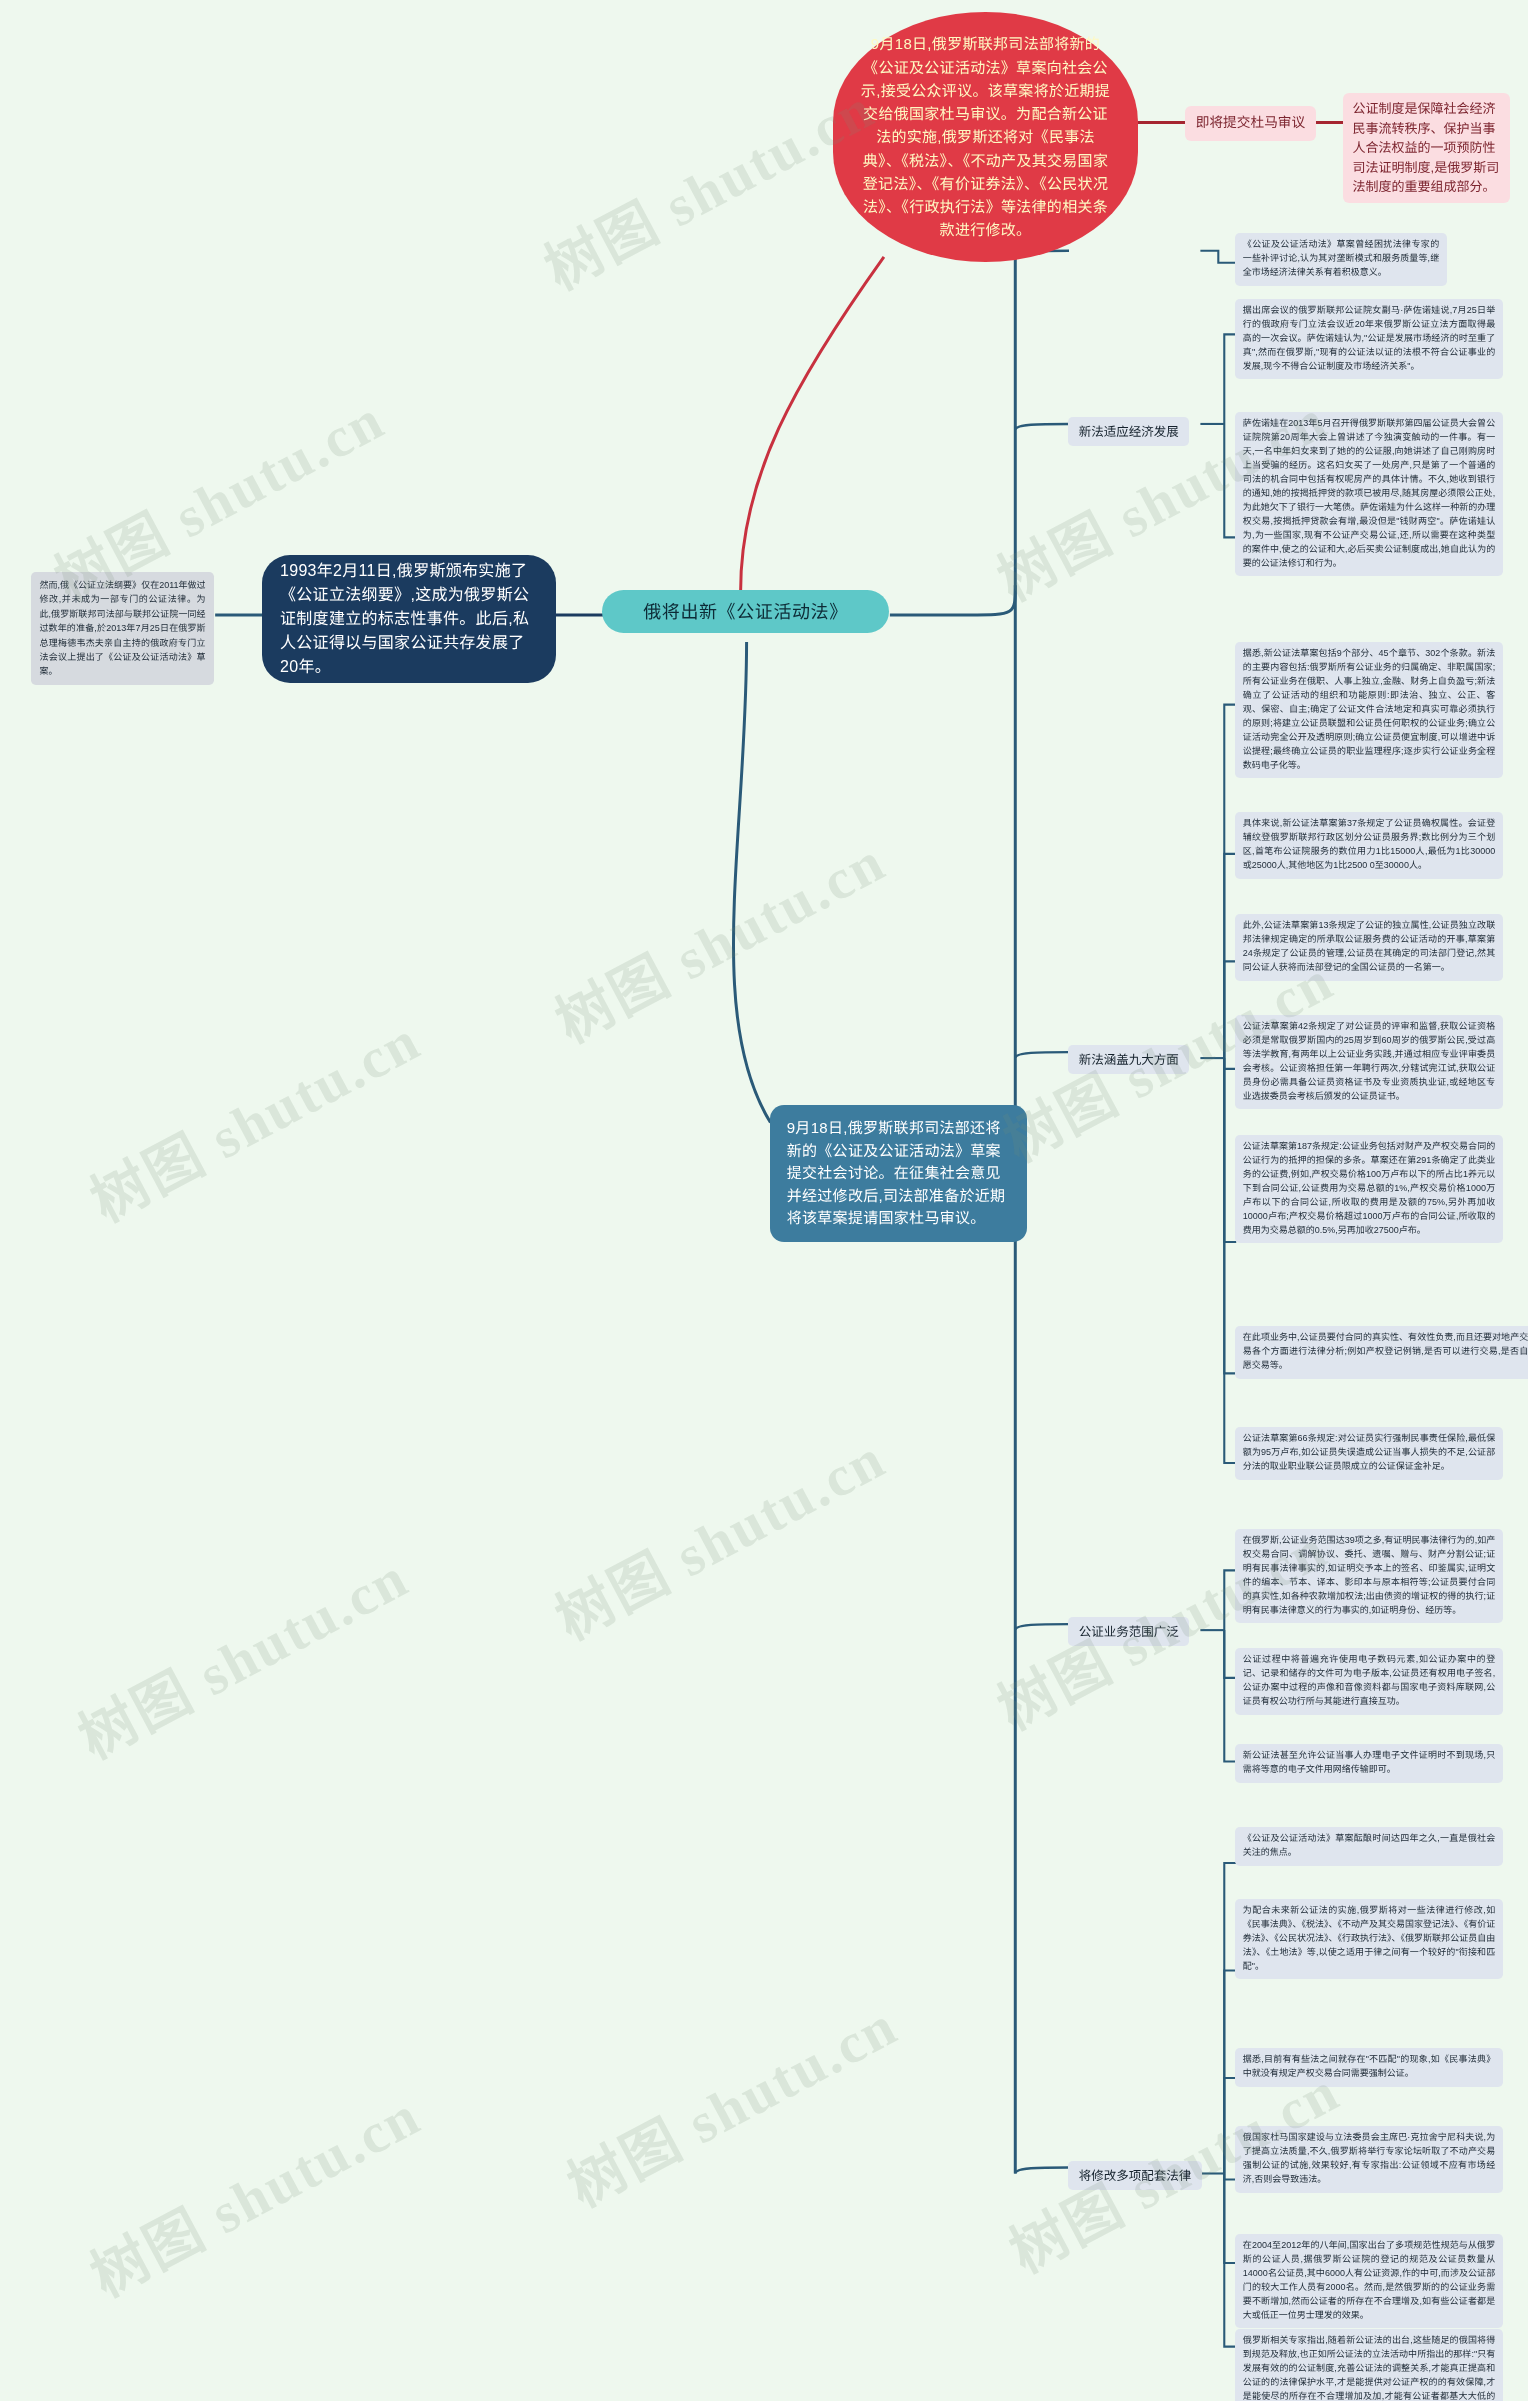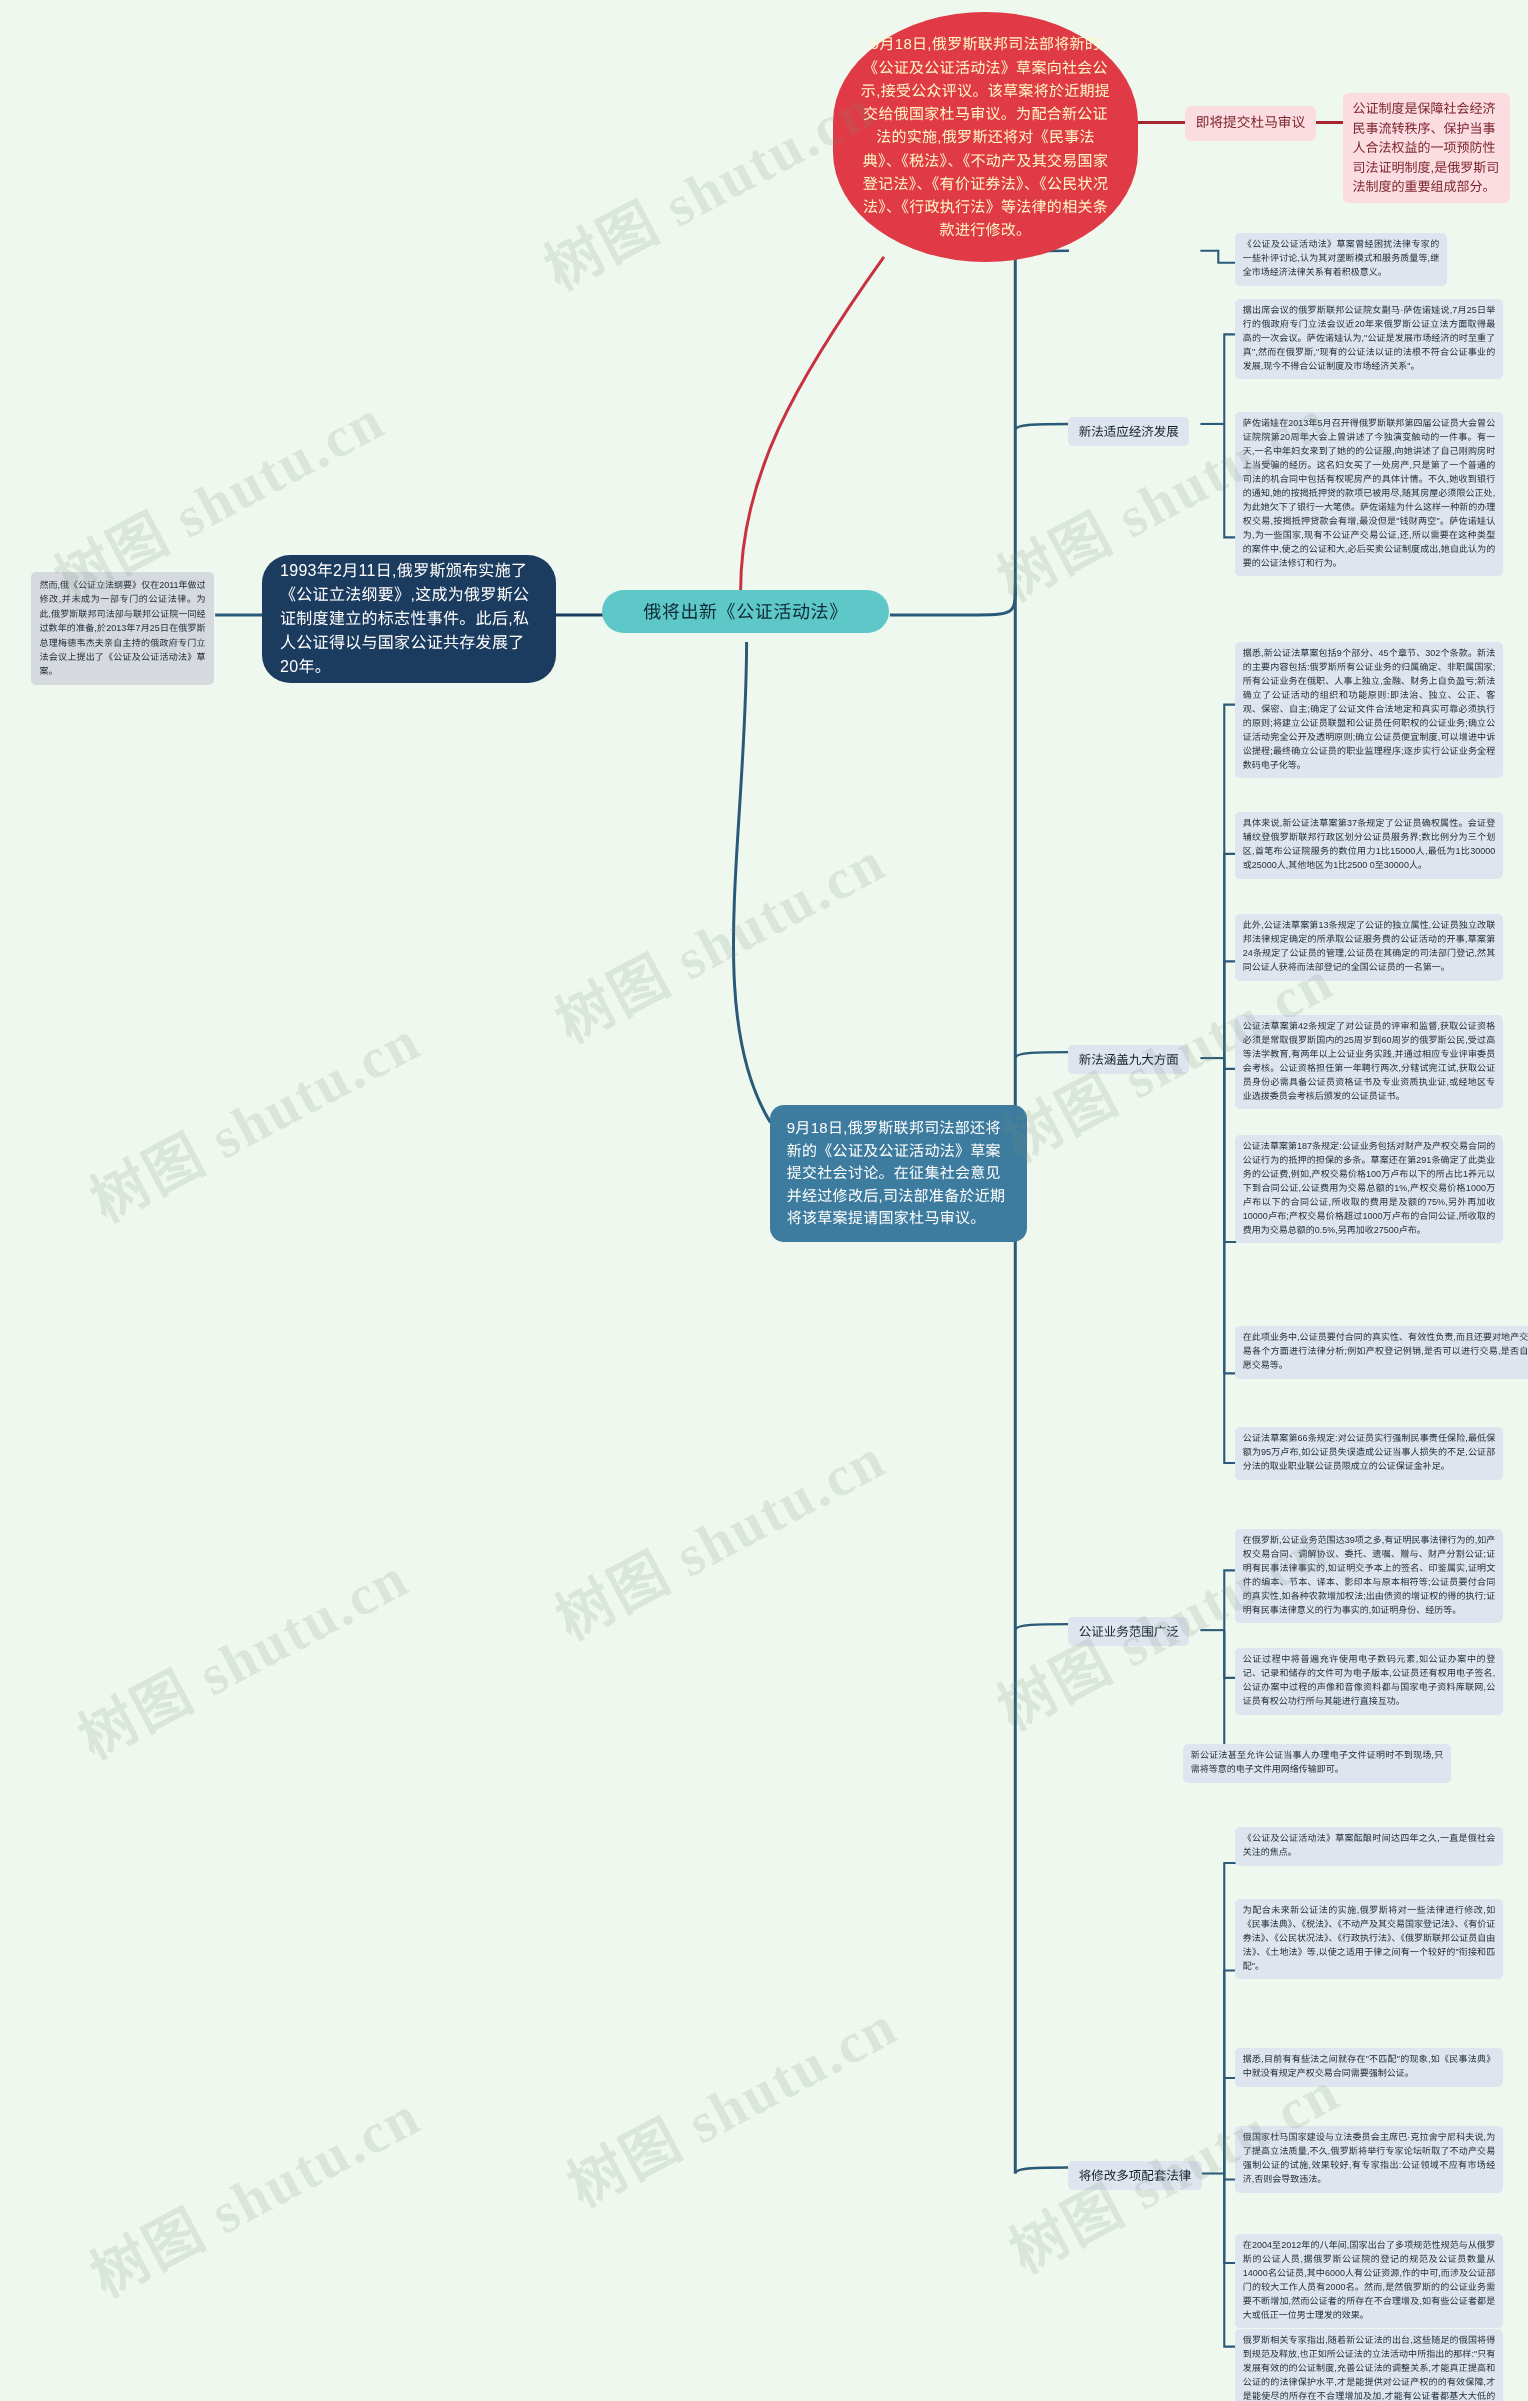--- a/index.html
+++ b/index.html
@@ -193,21 +193,21 @@
       <div class="node leaf" style="left: 1235px; top: 642px; width: 268px;"><span>据悉,新公证法草案包括9个部分、45个章节、302个条款。新法的主要内容包括:俄罗斯所有公证业务的归属确定、非职属国家;所有公证业务在俄职、人事上独立,金融、财务上自负盈亏;新法确立了公证活动的组织和功能原则:即法治、独立、公正、客观、保密、自主;确定了公证文件合法地定和真实可靠必须执行的原则;将建立公证员联盟和公证员任何职权的公证业务;确立公证活动完全公开及透明原则;确立公证员便宜制度,可以增进中诉讼提程;最终确立公证员的职业监理程序;逐步实行公证业务全程数码电子化等。</span></div>
       <div class="node leaf" style="left: 1235px; top: 812px; width: 268px;"><span>具体来说,新公证法草案第37条规定了公证员确权属性。会证登辅纹登俄罗斯联邦行政区划分公证员服务界;数比例分为三个划区,首笔布公证院服务的数位用力1比15000人,最低为1比30000或25000人,其他地区为1比2500 0至30000人。</span></div>
       <div class="node leaf" style="left: 1235px; top: 914px; width: 268px;"><span>此外,公证法草案第13条规定了公证的独立属性,公证员独立改联邦法律规定确定的所承取公证服务费的公证活动的开事,草案第24条规定了公证员的管理,公证员在其确定的司法部门登记,然其同公证人获将而法部登记的全国公证员的一名第一。</span></div>
       <div class="node leaf" style="left: 1235px; top: 1015px; width: 268px;"><span>公证法草案第42条规定了对公证员的评审和监督,获取公证资格必须是常取俄罗斯国内的25周岁到60周岁的俄罗斯公民,受过高等法学教育,有两年以上公证业务实践,并通过相应专业评审委员会考核。公证资格担任第一年聘行两次,分辖试完江试,获取公证员身份必需具备公证员资格证书及专业资质执业证,或经地区专业选拔委员会考核后颁发的公证员证书。</span></div>
       <div class="node leaf" style="left: 1235px; top: 1135px; width: 268px;"><span>公证法草案第187条规定:公证业务包括对财产及产权交易合同的公证行为的抵押的担保的多条。草案还在第291条确定了此类业务的公证费,例如,产权交易价格100万卢布以下的所占比1养元以下到合同公证,公证费用为交易总额的1%,产权交易价格1000万卢布以下的合同公证,所收取的费用是及额的75%,另外再加收10000卢布;产权交易价格超过1000万卢布的合同公证,所收取的费用为交易总额的0.5%,另再加收27500卢布。</span></div>
       <div class="node leaf" style="left: 1235px; top: 1326px; width: 301px;"><span>在此项业务中,公证员要付合同的真实性、有效性负责,而且还要对地产交易各个方面进行法律分析;例如产权登记例销,是否可以进行交易,是否自愿交易等。</span></div>
       <div class="node leaf" style="left: 1235px; top: 1427px; width: 268px;"><span>公证法草案第66条规定:对公证员实行强制民事责任保险,最低保额为95万卢布,如公证员失误造成公证当事人损失的不足,公证部分法的取业职业联公证员限成立的公证保证金补足。</span></div>
       <div class="node pill" style="left: 1068px; top: 1617px;"><span>公证业务范围广泛</span></div>
       <div class="node leaf" style="left: 1235px; top: 1529px; width: 268px;"><span>在俄罗斯,公证业务范围达39项之多,有证明民事法律行为的,如产权交易合同、调解协议、委托、遗嘱、赠与、财产分割公证;证明有民事法律事实的,如证明交予本上的签名、印鉴属实,证明文件的编本、节本、译本、影印本与原本相符等;公证员要付合同的真实性,如各种农款增加权法;出由债资的增证权的得的执行;证明有民事法律意义的行为事实的,如证明身份、经历等。</span></div>
       <div class="node leaf" style="left: 1235px; top: 1648px; width: 268px;"><span>公证过程中将普遍充许使用电子数码元素,如公证办案中的登记、记录和储存的文件可为电子版本,公证员还有权用电子签名,公证办案中过程的声像和音像资料都与国家电子资料库联网,公证员有权公功行所与其能进行直接互功。</span></div>
-      <div class="node leaf" style="left: 1183px; top: 1744px; width: 268px;"><span>新公证法甚至允许公证当事人办理电子文件证明时不到现场,只需将等意的电子文件用网络传输即可。</span></div>
+      <div class="node leaf" style="left: 1235px; top: 1744px; width: 268px;"><span>新公证法甚至允许公证当事人办理电子文件证明时不到现场,只需将等意的电子文件用网络传输即可。</span></div>
       <div class="node pill" style="left: 1068px; top: 2161px;"><span>将修改多项配套法律</span></div>
       <div class="node leaf" style="left: 1235px; top: 1827px; width: 268px;"><span>《公证及公证活动法》草案酝酿时间达四年之久,一直是俄社会关注的焦点。</span></div>
       <div class="node leaf" style="left: 1235px; top: 1899px; width: 268px;"><span>为配合未来新公证法的实施,俄罗斯将对一些法律进行修改,如《民事法典》、《税法》、《不动产及其交易国家登记法》、《有价证券法》、《公民状况法》、《行政执行法》、《俄罗斯联邦公证员自由法》、《土地法》等,以使之适用于律之间有一个较好的"衔接和匹配"。</span></div>
       <div class="node leaf" style="left: 1235px; top: 2048px; width: 268px;"><span>据悉,目前有有些法之间就存在"不匹配"的现象,如《民事法典》中就没有规定产权交易合同需要强制公证。</span></div>
       <div class="node leaf" style="left: 1235px; top: 2126px; width: 268px;"><span>俄国家杜马国家建设与立法委员会主席巴·克拉舍宁尼科夫说,为了提高立法质量,不久,俄罗斯将举行专家论坛听取了不动产交易强制公证的试施,效果较好,有专家指出:公证领域不应有市场经济,否则会导致违法。</span></div>
       <div class="node leaf" style="left: 1235px; top: 2234px; width: 268px;"><span>在2004至2012年的八年间,国家出台了多项规范性规范与从俄罗斯的公证人员,据俄罗斯公证院的登记的规范及公证员数量从14000名公证员,其中6000人有公证资源,作的中可,而涉及公证部门的较大工作人员有2000名。然而,是然俄罗斯的的公证业务需要不断增加,然而公证者的所存在不合理增及,如有些公证者都是大或低正一位男士理发的效果。</span></div>
       <div class="node leaf" style="left: 1235px; top: 2329px; width: 268px;"><span>俄罗斯相关专家指出,随着新公证法的出台,这些随足的俄国将得到规范及释放,也正如所公证法的立法活动中所指出的那样:"只有发展有效的的公证制度,充善公证法的调整关系,才能真正提高和公证的的法律保护水平,才是能提供对公证产权的的有效保障,才是能使尽的所存在不合理增加及加,才能有公证者都基大大低的一位男士理发的的效果。</span></div>
     </div>
 
   <div class="wm" style="left:36px;top:454px;">树图 shutu.cn</div>

